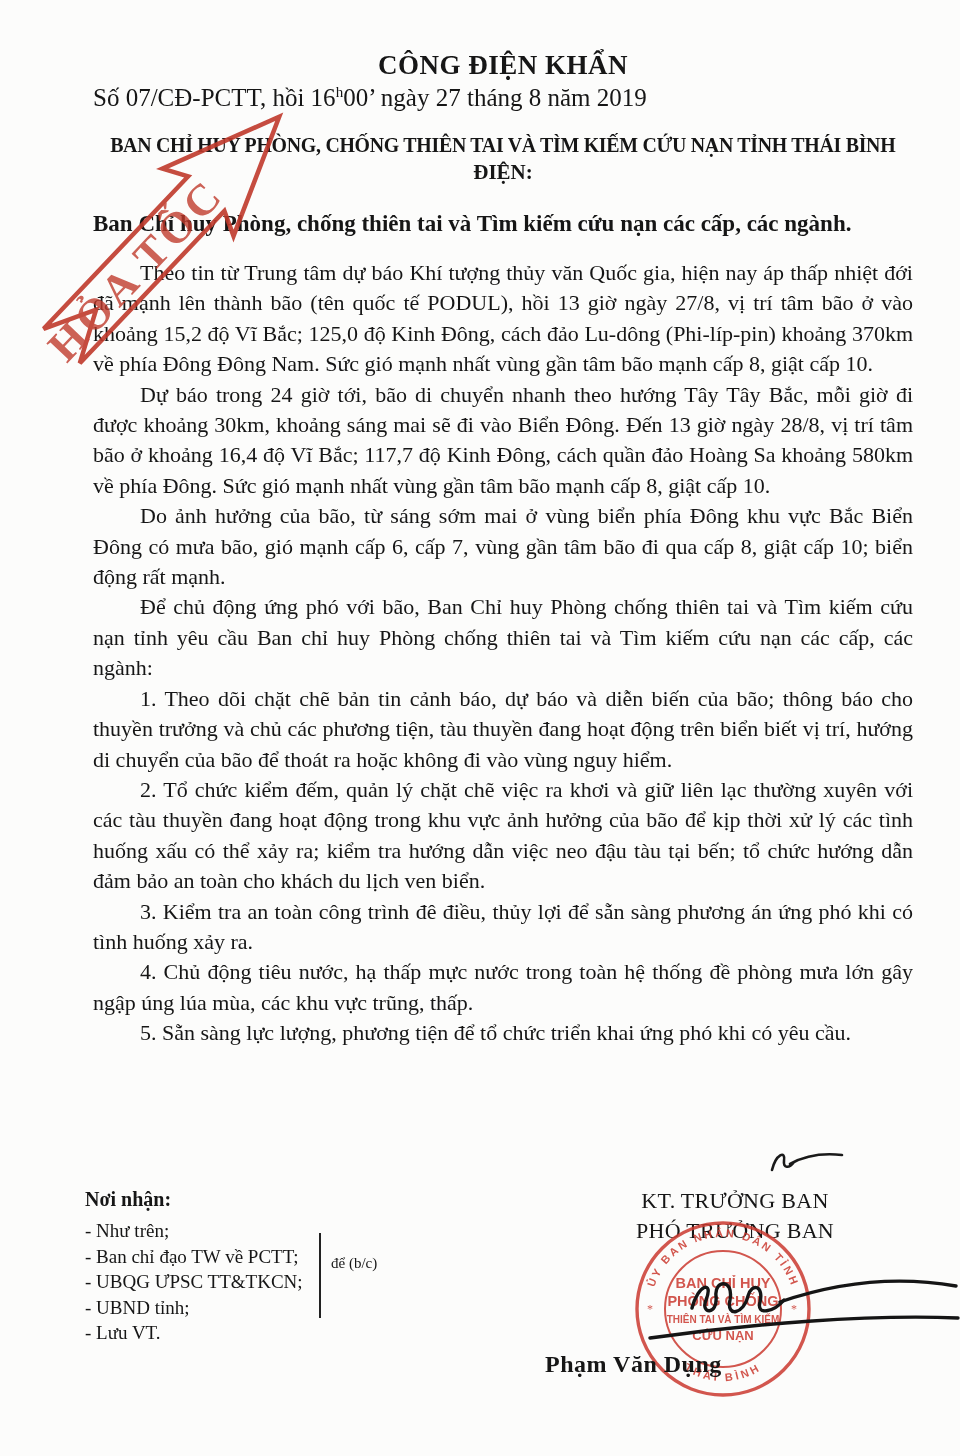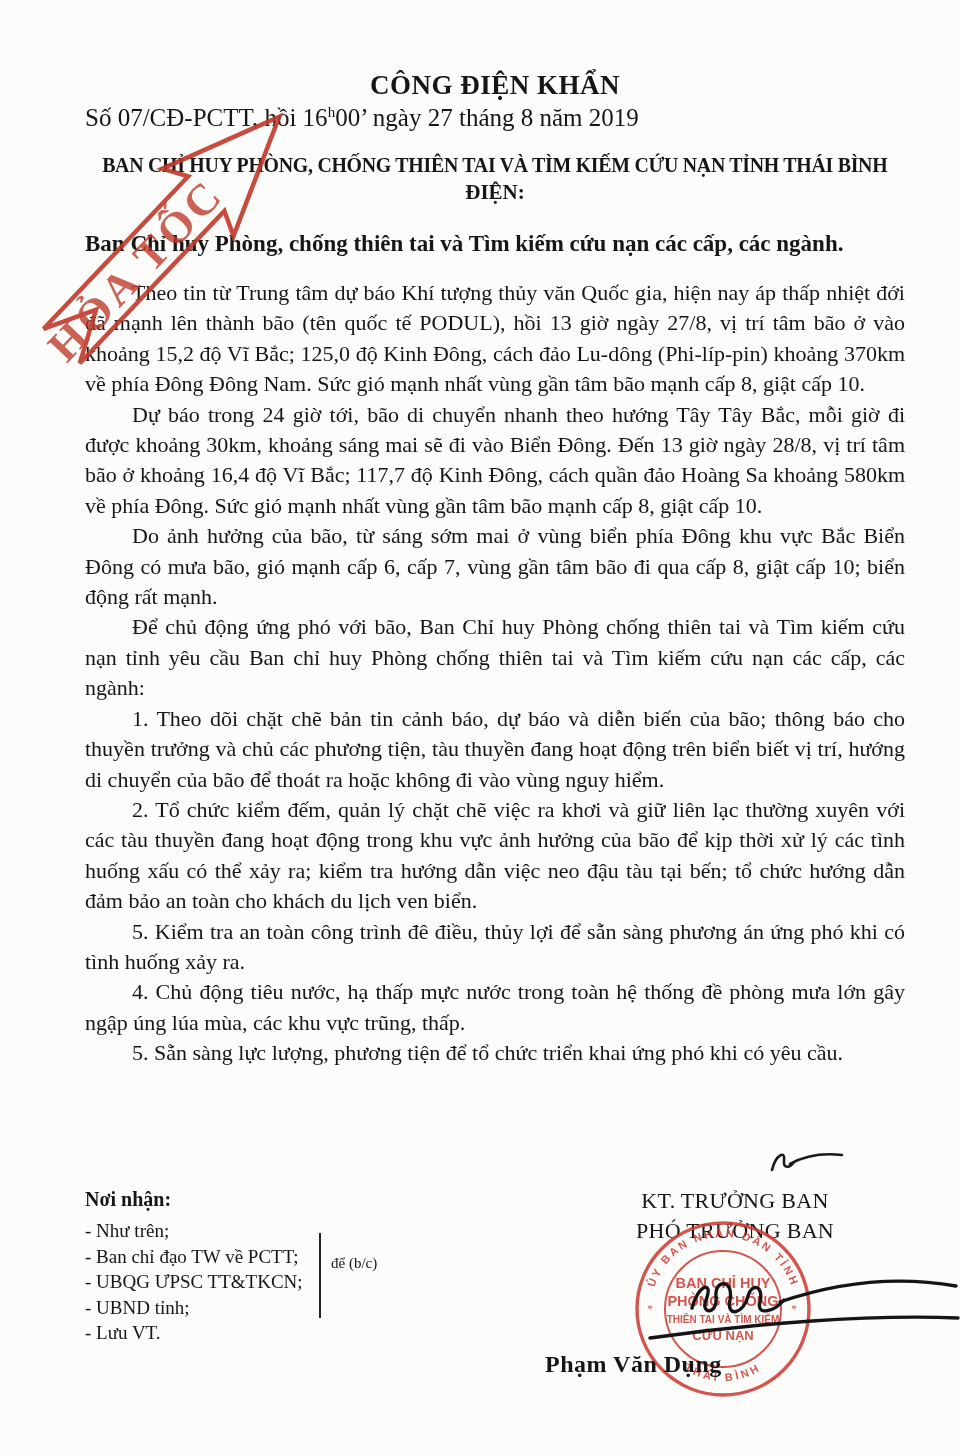--- a/index.html
+++ b/index.html
@@ -1,21 +1,21 @@
 <!DOCTYPE html>
 <html><head>
 <meta charset="utf-8">
 <style>
   html,body{margin:0;padding:0;background:#e8e8e8;}
   .page{
     position:relative;width:960px;height:1456px;background:#fcfcfb;
     font-family:"Liberation Serif","DejaVu Serif",serif;color:#161616;
     overflow:hidden;margin:0 auto;
   }
-  .content{position:absolute;left:85px;top:50px;width:820px;margin-top:20px;}
+  .content{position:absolute;left:93px;top:50px;width:820px;}
   .title{text-align:center;font-size:27px;font-weight:bold;letter-spacing:.5px;}
   .subtitle{text-align:left;font-size:25px;margin-top:3px;}
   .subtitle sup{font-size:15px;vertical-align:super;line-height:0;}
   .issuer-wrap{text-align:center;margin-top:22px;}
   .issuer{display:inline-block;font-size:20.5px;font-weight:bold;white-space:nowrap;
           letter-spacing:-0.3px;transform:scaleX(.97);transform-origin:center;}
   .dien{text-align:center;font-size:21px;font-weight:bold;margin-top:3px;}
   .salutation{font-size:23px;font-weight:bold;margin-top:26px;}
   .bodytext{margin-top:21px;}
   .bodytext p{margin:0;font-size:22px;line-height:30.4px;text-align:justify;text-indent:47px;}
@@ -54,21 +54,21 @@
     <div class="dien">ĐIỆN:</div>
     <div class="salutation">Ban Chỉ huy Phòng, chống thiên tai và Tìm kiếm cứu nạn các cấp, các ngành.</div>
 
     <div class="bodytext">
       <p>Theo tin từ Trung tâm dự báo Khí tượng thủy văn Quốc gia, hiện nay áp thấp nhiệt đới đã mạnh lên thành bão (tên quốc tế PODUL), hồi 13 giờ ngày 27/8, vị trí tâm bão ở vào khoảng 15,2 độ Vĩ Bắc; 125,0 độ Kinh Đông, cách đảo Lu-dông (Phi-líp-pin) khoảng 370km về phía Đông Đông Nam. Sức gió mạnh nhất vùng gần tâm bão mạnh cấp 8, giật cấp 10.</p>
       <p>Dự báo trong 24 giờ tới, bão di chuyển nhanh theo hướng Tây Tây Bắc, mỗi giờ đi được khoảng 30km, khoảng sáng mai sẽ đi vào Biển Đông. Đến 13 giờ ngày 28/8, vị trí tâm bão ở khoảng 16,4 độ Vĩ Bắc; 117,7 độ Kinh Đông, cách quần đảo Hoàng Sa khoảng 580km về phía Đông. Sức gió mạnh nhất vùng gần tâm bão mạnh cấp 8, giật cấp 10.</p>
       <p>Do ảnh hưởng của bão, từ sáng sớm mai ở vùng biển phía Đông khu vực Bắc Biển Đông có mưa bão, gió mạnh cấp 6, cấp 7, vùng gần tâm bão đi qua cấp 8, giật cấp 10; biển động rất mạnh.</p>
       <p>Để chủ động ứng phó với bão, Ban Chỉ huy Phòng chống thiên tai và Tìm kiếm cứu nạn tỉnh yêu cầu Ban chỉ huy Phòng chống thiên tai và Tìm kiếm cứu nạn các cấp, các ngành:</p>
       <p>1. Theo dõi chặt chẽ bản tin cảnh báo, dự báo và diễn biến của bão; thông báo cho thuyền trưởng và chủ các phương tiện, tàu thuyền đang hoạt động trên biển biết vị trí, hướng di chuyển của bão để thoát ra hoặc không đi vào vùng nguy hiểm.</p>
       <p>2. Tổ chức kiểm đếm, quản lý chặt chẽ việc ra khơi và giữ liên lạc thường xuyên với các tàu thuyền đang hoạt động trong khu vực ảnh hưởng của bão để kịp thời xử lý các tình huống xấu có thể xảy ra; kiểm tra hướng dẫn việc neo đậu tàu tại bến; tổ chức hướng dẫn đảm bảo an toàn cho khách du lịch ven biển.</p>
-      <p>5. Kiểm tra an toàn công trình đê điều, thủy lợi để sẵn sàng phương án ứng phó khi có tình huống xảy ra.</p>
+      <p>3. Kiểm tra an toàn công trình đê điều, thủy lợi để sẵn sàng phương án ứng phó khi có tình huống xảy ra.</p>
       <p>4. Chủ động tiêu nước, hạ thấp mực nước trong toàn hệ thống đề phòng mưa lớn gây ngập úng lúa mùa, các khu vực trũng, thấp.</p>
       <p>5. Sẵn sàng lực lượng, phương tiện để tổ chức triển khai ứng phó khi có yêu cầu.</p>
     </div>
   </div>
 
   <svg class="closing-mark" width="84" height="36" viewBox="0 0 84 36">
     <path d="M 6,28 C 10,12 20,8 18,19 C 17,26 23,27 28,20 M 24,22 C 40,13 58,11 76,13" stroke="#1a1a1a" stroke-width="2.6" fill="none" stroke-linecap="round"></path>
   </svg>
 
   <div class="recip-head">Nơi nhận:</div>

